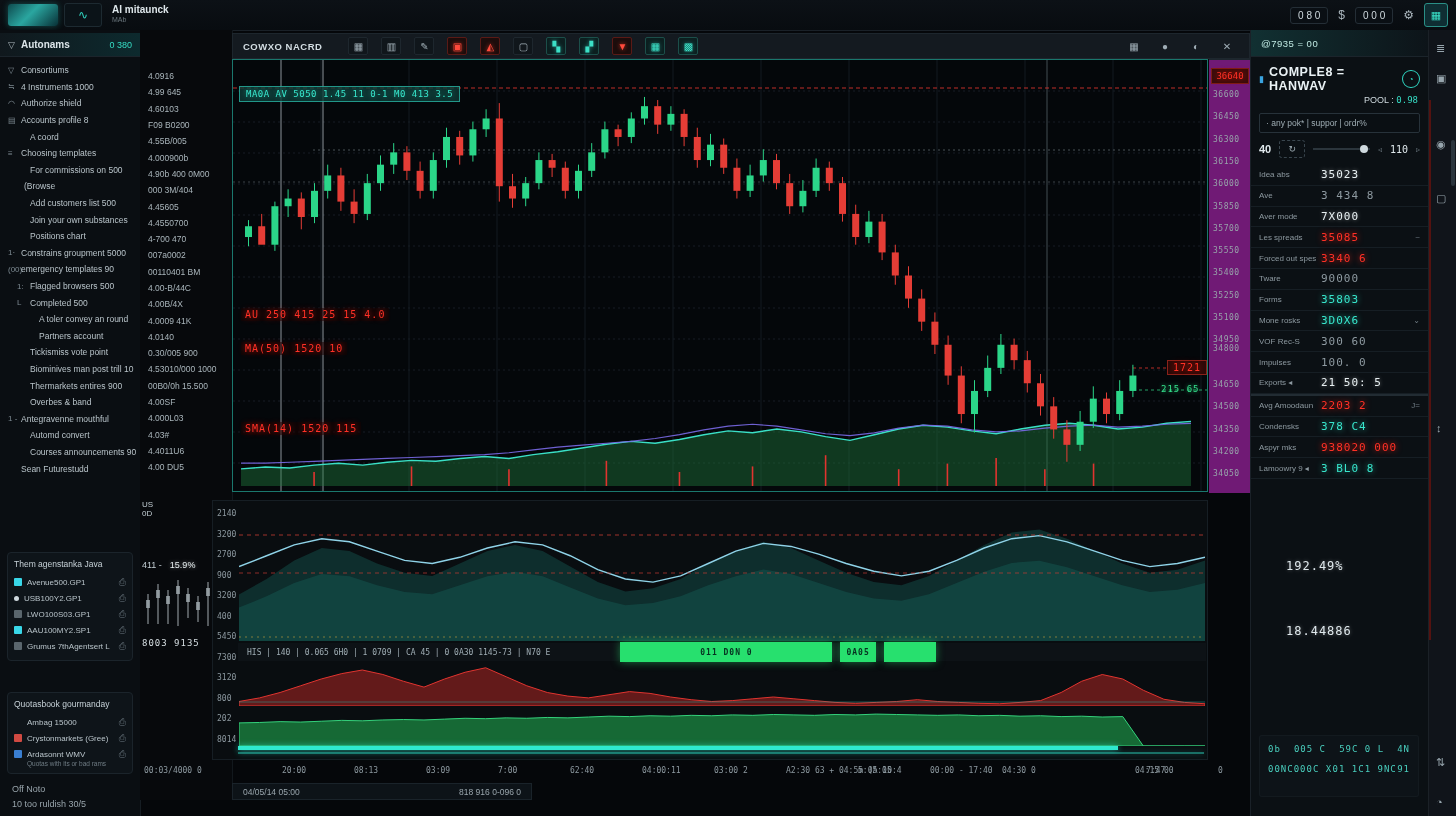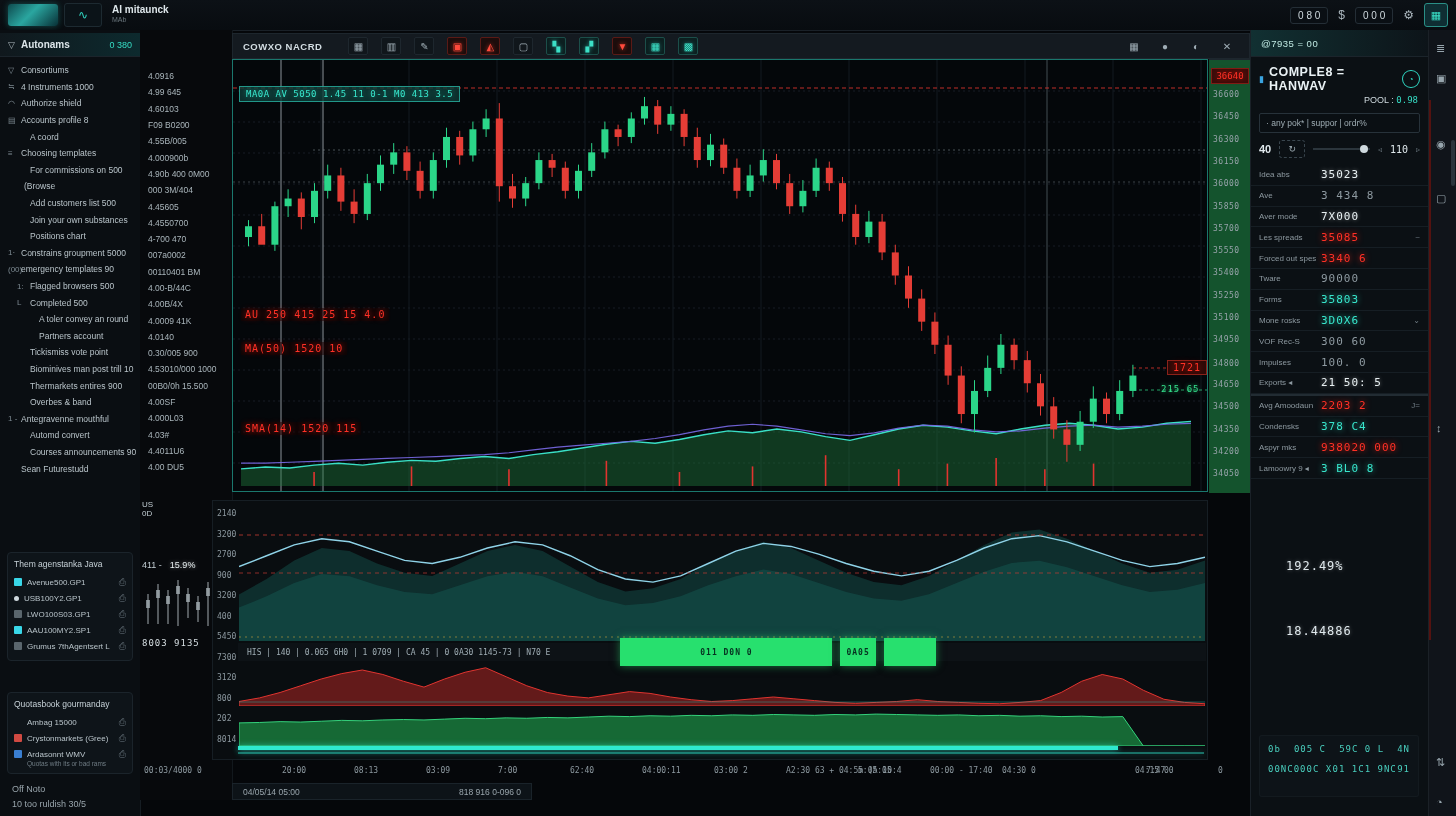--- a/index.html
+++ b/index.html
@@ -52,35 +52,35 @@
   #chart-toolbar{left:232px;top:33px;width:1018px;height:26px;background:#141a20;border:1px solid #1d262d;
     display:flex;align-items:center;box-sizing:border-box;}
   #tb-title{color:#d3dde2;font-weight:bold;font-size:9.5px;margin-left:10px;margin-right:26px;letter-spacing:.5px;}
   .tbtn{width:18px;height:16px;margin-right:13px;display:flex;align-items:center;justify-content:center;
     font-size:10px;color:#9fadb5;border-radius:2px;background:#10161b;border:1px solid #1e272e;flex:none;}
   .tbtn.red{color:#ff4a3c;border-color:#5a1a16;background:#1c0d0c;text-shadow:0 0 4px rgba(255,60,40,.8);}
   .tbtn.teal{color:#3ce0c6;border-color:#1c4f4a;background:#0c1f20;text-shadow:0 0 4px rgba(50,220,200,.6);}
   #tb-right{margin-left:auto;display:flex;align-items:center;}
 
   #plotbox{left:232px;top:59px;width:976px;height:433px;background:#04070a;border:1px solid rgba(45,212,191,.55);box-sizing:border-box;}
-  #priceaxis{left:1209px;top:59px;width:41px;height:433px;background:#14532d;border-top:1px solid #1d262d;}
+  #priceaxis{left:1209px;top:59px;width:41px;height:433px;background:#701a75;border-top:1px solid #1d262d;}
   .pa-lbl{position:absolute;left:4px;color:#97a3aa;font-size:8px;letter-spacing:.5px;}
   #pa-badge{position:absolute;left:2px;top:8px;width:36px;height:14px;background:#3a0c0a;border:1px solid #7e1d16;
     display:flex;align-items:center;justify-content:center;font-size:9px;}
   .chart-chip{position:absolute;left:6px;top:26px;padding:2px 6px;background:rgba(16,56,52,.8);
     border:1px solid rgba(50,220,200,.6);font-size:9px;letter-spacing:.5px;}
   .ann{position:absolute;font-size:10px;letter-spacing:1px;background:rgba(20,4,4,.55);padding:1px 4px;}
   .mid-badge{position:absolute;background:#2c0907;border:1px solid #8a221a;padding:1px 5px;font-size:10px;letter-spacing:1px;}
 
   
   #indpanel{left:212px;top:500px;width:996px;height:260px;background:#090d10;border:1px solid #161e24;box-sizing:border-box;}
   .ind-lbl{position:absolute;left:4px;color:#8d99a0;font-size:8px;}
   #strip{left:238px;top:643px;width:966px;height:16px;background:#0d1216;border:1px solid #18212700;
     display:flex;align-items:center;font-size:8px;color:#9fadb4;white-space:nowrap;}
-  .seg-green{background:#27e06e;color:#063120;font-weight:bold;height:28px;display:flex;align-items:center;
+  .seg-green{background:#27e06e;color:#063120;font-weight:bold;height:20px;display:flex;align-items:center;
     padding:0 6px;margin-left:8px;box-shadow:0 0 8px rgba(40,220,110,.5);font-size:8px;letter-spacing:1px;}
   #indbadges{left:1206px;top:505px;width:46px;height:255px;}
   .ind-badge{position:absolute;left:2px;font-size:8.5px;color:#9fabb2;letter-spacing:.5px;}
   .ind-badge.b{background:#0e3b3a;border:1px solid #2b9b8e;color:#43e8d0;padding:0px 4px;text-shadow:0 0 4px rgba(50,230,205,.7);}
   #tealstrip1,#tealstrip2{background:#2fe8cf;box-shadow:0 0 6px rgba(47,232,207,.7);}
 
   #timeaxis{left:140px;top:764px;width:1112px;height:14px;color:#8d99a0;font-size:8px;}
   .tl{position:absolute;top:2px;white-space:nowrap;}
   #statuschip{left:232px;top:783px;width:300px;height:17px;background:#0d1318;border:1px solid #1a232a;
     display:flex;align-items:center;justify-content:space-between;padding:0 10px;box-sizing:border-box;font-size:8.5px;color:#9aa6ad;}
@@ -586,21 +586,21 @@
       <div class="pa-lbl mono" style="top: 74.6px;">36300</div>
       <div class="pa-lbl mono" style="top: 96.9px;">36150</div>
       <div class="pa-lbl mono" style="top: 119.2px;">36000</div>
       <div class="pa-lbl mono" style="top: 141.5px;">35850</div>
       <div class="pa-lbl mono" style="top: 163.8px;">35700</div>
       <div class="pa-lbl mono" style="top: 186.1px;">35550</div>
       <div class="pa-lbl mono" style="top: 208.4px;">35400</div>
       <div class="pa-lbl mono" style="top: 230.7px;">35250</div>
       <div class="pa-lbl mono" style="top: 253px;">35100</div>
       <div class="pa-lbl mono" style="top: 275.3px;">34950</div>
-      <div class="pa-lbl mono" style="top: 299px; text-align: center;">34800</div>
+      <div class="pa-lbl mono" style="top: 284px; text-align: center;">34800</div>
       <div class="pa-lbl mono" style="top: 319.9px;">34650</div>
       <div class="pa-lbl mono" style="top: 342.2px;">34500</div>
       <div class="pa-lbl mono" style="top: 364.5px;">34350</div>
       <div class="pa-lbl mono" style="top: 386.8px;">34200</div>
       <div class="pa-lbl mono" style="top: 409.1px;">34050</div>
     </div>
 
   <div id="indpanel" class="abs">
     <svg id="p1" class="abs" style="left:26px;top:12px;" width="966" height="128">
         <path d="M0,128 L0,81.5 L27.6,66 L55.2,47.39999999999999 L82.80000000000001,35 L110.4,38.099999999999994 L138,50.5 L165.60000000000002,59.8 L193.20000000000002,62.89999999999999 L220.8,50.5 L248.4,38.099999999999994 L276,31.89999999999999 L303.6,38.099999999999994 L331.20000000000005,53.599999999999994 L358.8,69.1 L386.40000000000003,78.4 L414,75.3 L441.6,66 L469.20000000000005,50.5 L496.8,38.099999999999994 L524.4,28.799999999999997 L552,35 L579.6,47.39999999999999 L607.2,59.8 L634.8000000000001,69.1 L662.4000000000001,72.19999999999999 L690,62.89999999999999 L717.6,47.39999999999999 L745.2,31.89999999999999 L772.8000000000001,19.5 L800.4000000000001,16.39999999999999 L828,25.700000000000003 L855.6,38.099999999999994 L883.2,50.5 L910.8000000000001,59.8 L938.4000000000001,56.7 L966,47.39999999999999 L966,128 Z" fill="rgba(32,165,150,0.22)"></path>

